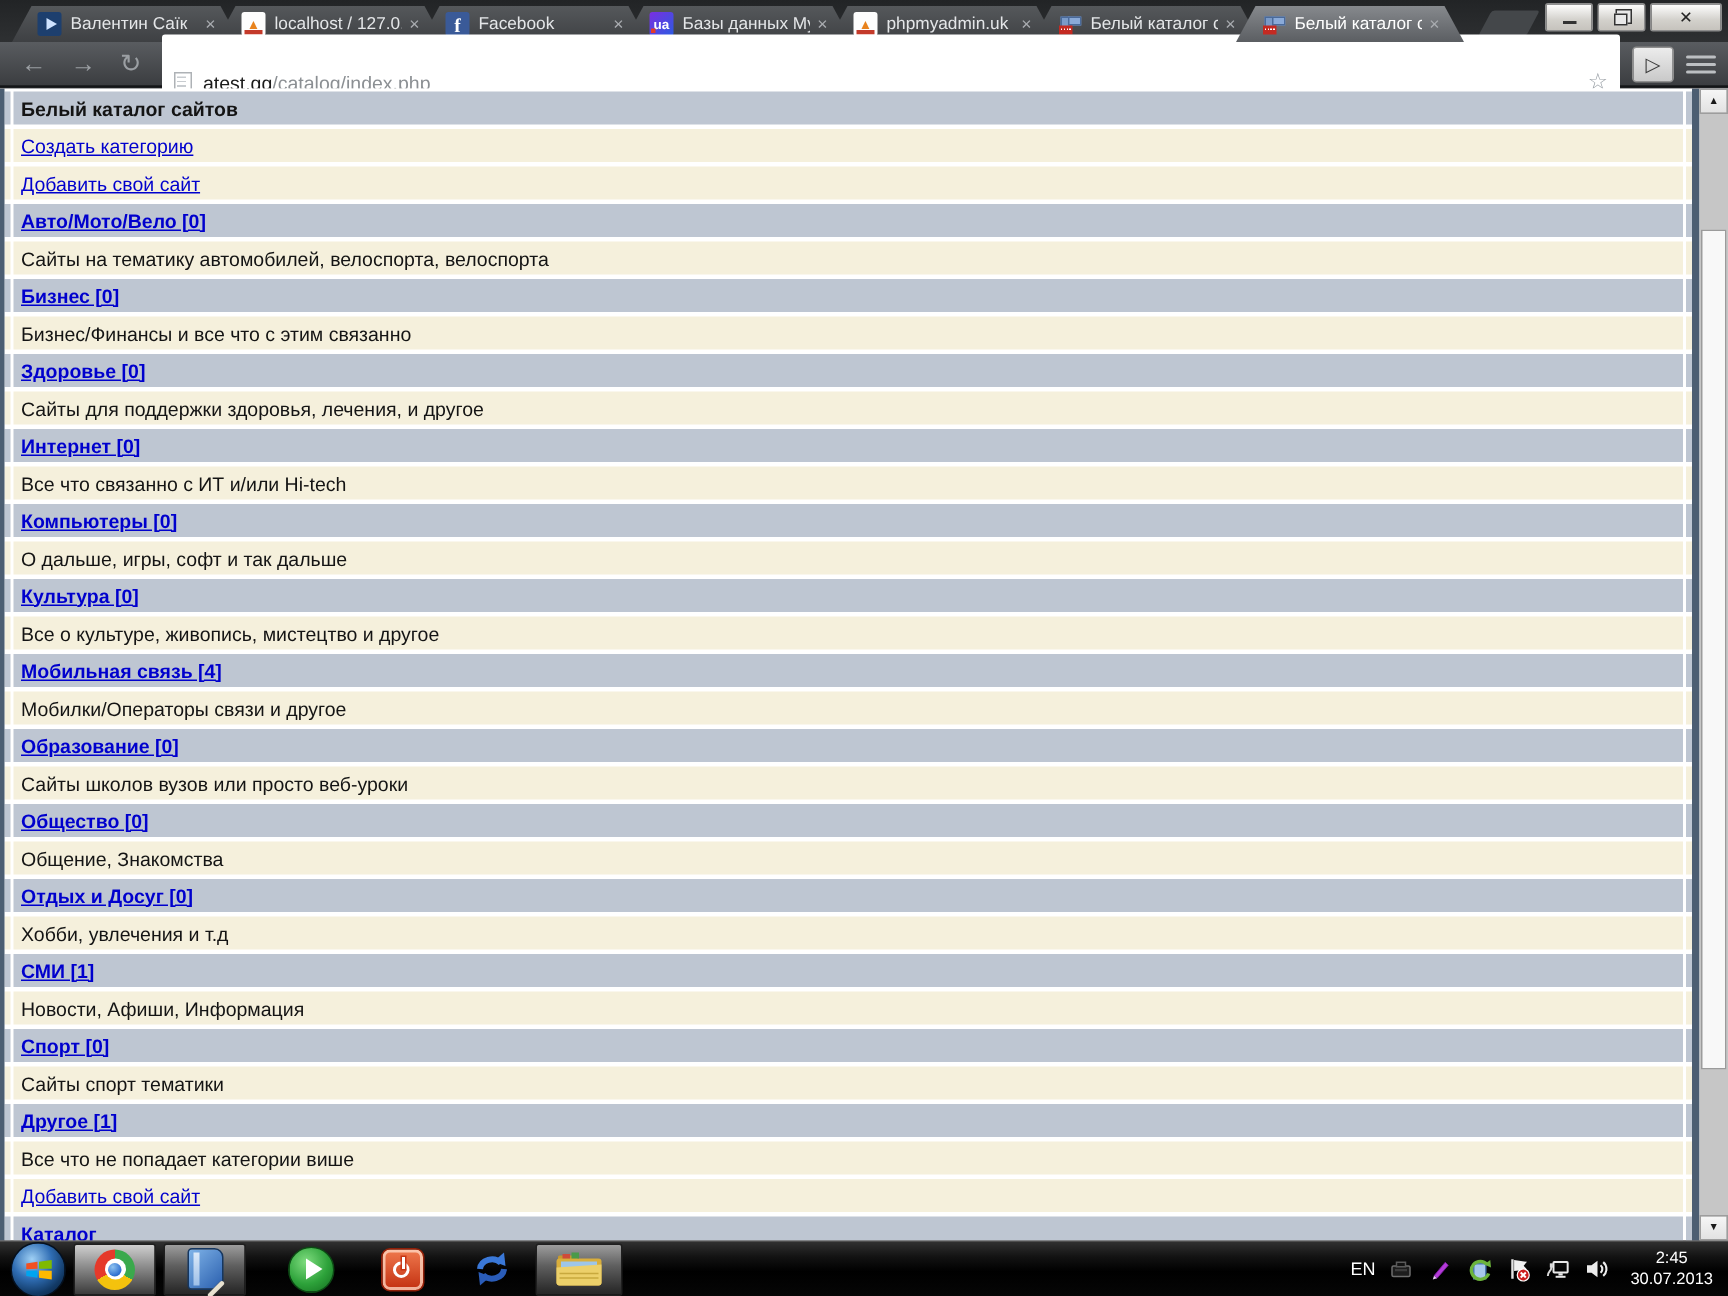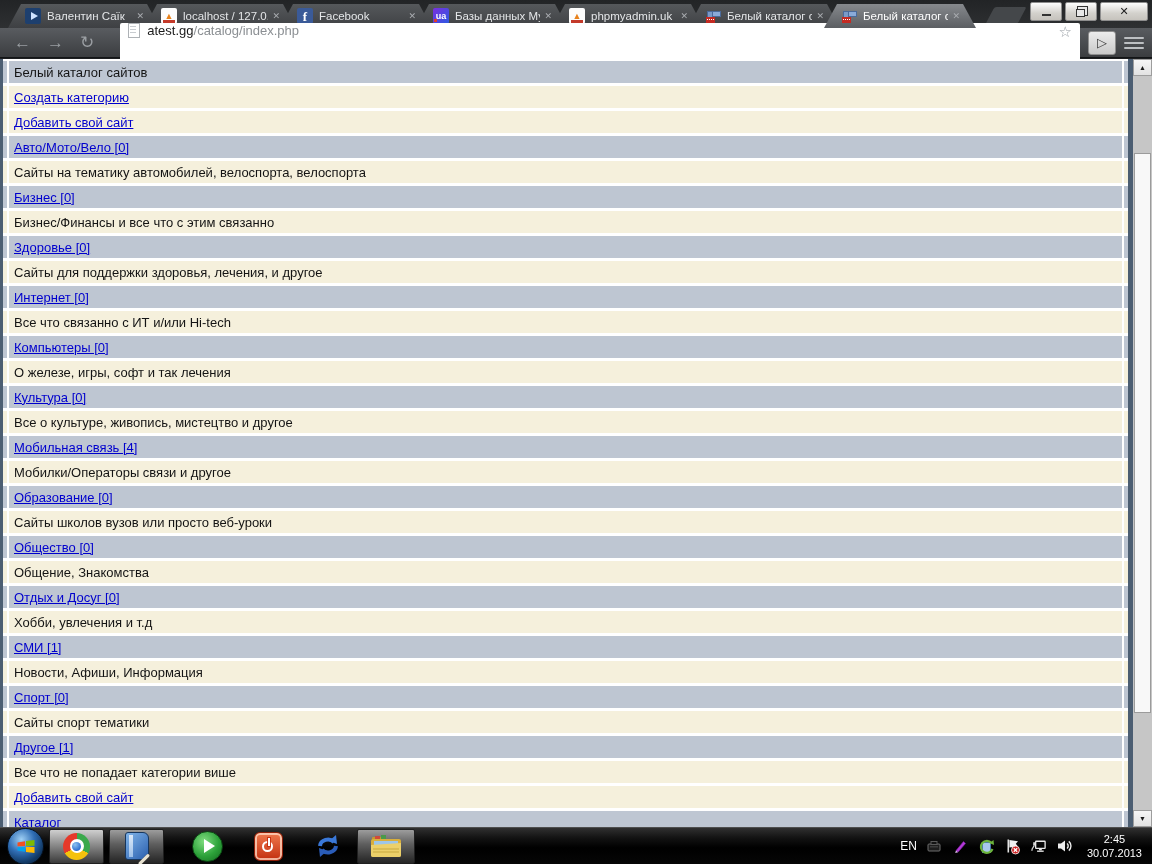--- a/index.html
+++ b/index.html
@@ -46,43 +46,43 @@
   .wbtn-min{width:30px;} .wbtn-max{width:30px;} .wbtn-close{width:46px;font-size:11px;}
   .glyph-min{width:9px;height:2px;background:#333;margin-top:7px;}
   .glyph-max{width:7px;height:6px;border:1px solid #333;background:#e8e8e8;
         box-shadow:2px -2px 0 0 #e8e8e8,2px -2px 0 1px #333;margin:2px 2px 0 0;}
 
   
   #toolbar{position:absolute;top:28px;left:0;right:0;height:30px;
         background:linear-gradient(#595c60,#3b3d40);border-bottom:1px solid #131517;
         display:flex;align-items:center;padding:0 6px;box-sizing:border-box;}
   .navbtn{color:#9b9fa3;font-size:17px;line-height:1;padding:0 8px;}
-  #omnibox{flex:1;height:40px;background:#fff;border-radius:2px;margin:0 8px 0 18px;
-        display:flex;align-items:flex-start;padding:0 8px;font-size:13px;min-width:0;}
+  #omnibox{flex:1;height:40px;background:#fff;border-radius:2px;margin:0 8px 0 6px;
+        display:flex;align-items:flex-end;padding:0 8px;font-size:13px;min-width:0;}
   .docico{width:10px;height:13px;background:#fff;border:1px solid #aeb2b6;margin-right:7px;position:relative;}
   .docico::after{content:"";position:absolute;left:1px;top:2px;width:6px;height:7px;
         background:repeating-linear-gradient(#c8ccd0 0 1px,transparent 1px 3px);}
   #urltext{white-space:nowrap;overflow:hidden;}
   .url-domain{color:#1b1b1b;} .url-path{color:#8b8f93;}
   .staricon{margin-left:auto;color:#9aa0a6;font-size:15px;}
   #extbtn{width:26px;height:22px;background:linear-gradient(#ececec,#c9c9c9);
         border:1px solid #8e8e8e;border-radius:3px;display:flex;align-items:center;
         justify-content:center;color:#3a3a3a;font-size:13px;margin-right:8px;}
   #menubtn{width:20px;height:22px;display:flex;flex-direction:column;justify-content:center;gap:3px;margin-right:2px;}
   #menubtn i{display:block;height:2px;background:#bcbfc2;border-radius:1px;}
 
   
   #viewport{position:absolute;top:59px;left:0;right:0;bottom:37px;background:#fff;overflow:hidden;}
   #edge-l{position:absolute;left:0;top:0;bottom:0;width:3px;background:#4c5e72;z-index:3;}
   #edge-r{position:absolute;right:19px;top:0;bottom:0;width:5px;background:#4c5e72;z-index:3;}
   #rows{position:absolute;left:3px;right:24px;top:0;bottom:0;padding-top:2px;background:#fff;}
   .crow{height:22px;margin-bottom:3px;display:flex;column-gap:2px;font-size:13px;}
   .sliver{width:4px;flex:0 0 4px;}
   .cmain{flex:1;display:flex;align-items:center;padding-left:5px;min-width:0;}
-  .bg-gray  .sliver,.bg-gray  .cmain{background:var(--row-gray);}
+  .bg-gray  .sliver,.bg-gray  .cmain{background:var(--row-gray);font-weight:bold;}
   .bg-cream .sliver,.bg-cream .cmain{background:var(--row-cream);}
   .cmain a{color:var(--link-blue);text-decoration:underline;}
   .cmain span{color:#141414;}
 
   
   #scrollbar{position:absolute;right:0;top:0;bottom:0;width:19px;background:#c6c6c6;z-index:4;}
   .sbtn{position:absolute;left:0;right:0;height:17px;background:linear-gradient(#f6f6f6,#e2e2e2);
         border:1px solid #9d9d9d;box-sizing:border-box;display:flex;align-items:center;
         justify-content:center;font-size:7px;color:#1a1a1a;}
   #sb-up{top:0;} #sb-down{bottom:0;}
@@ -301,21 +301,21 @@
         <div class="crow bg-gray">
           <div class="sliver"></div>
           <div class="cmain">
             <a href="#">Компьютеры [0]</a>
           </div>
           <div class="sliver"></div>
         </div>
         <div class="crow bg-cream">
           <div class="sliver"></div>
           <div class="cmain">
-            <span>О железе, игры, софт и так лечения</span>
+            <span>О дальше, игры, софт и так дальше</span>
           </div>
           <div class="sliver"></div>
         </div>
         <div class="crow bg-gray">
           <div class="sliver"></div>
           <div class="cmain">
             <a href="#">Культура [0]</a>
           </div>
           <div class="sliver"></div>
         </div>

